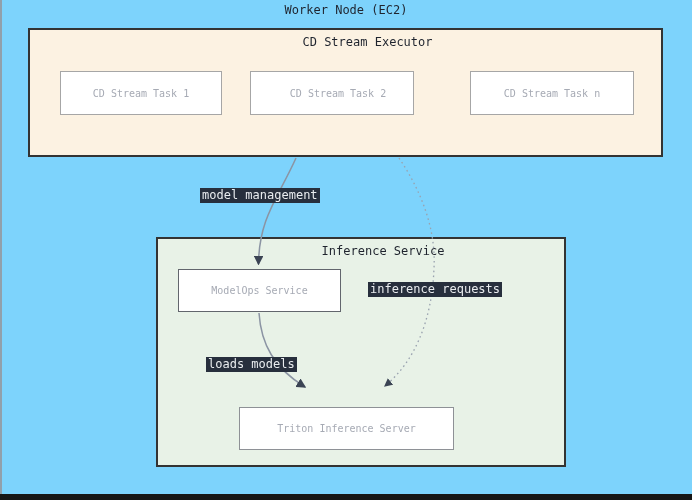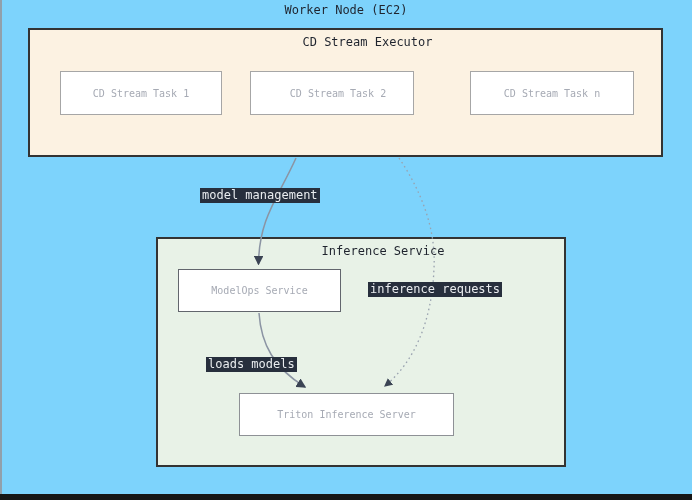--- a/index.html
+++ b/index.html
@@ -54,21 +54,21 @@
   }
   .task { top: 71px; height: 44px; border: 1px solid #a6a6a6; }
   .task-1 { left: 60px;  width: 162px; }
   .task-2 { left: 250px; width: 164px; padding-left: 12px; }
   .task-n { left: 470px; width: 164px; }
   .node-modelops {
     left: 178px; top: 269px; width: 163px; height: 43px;
     border: 1px solid #62666d;
   }
   .node-triton {
-    left: 239px; top: 393px; width: 215px; height: 43px;
+    left: 239px; top: 407px; width: 215px; height: 43px;
     border: 1px solid #8e9196;
   }
   .edge-svg {
     position: absolute; left: 0; top: 0;
     width: 692px; height: 500px;
     pointer-events: none;
     z-index: 5;
   }
   .edge-label {
     position: absolute;

